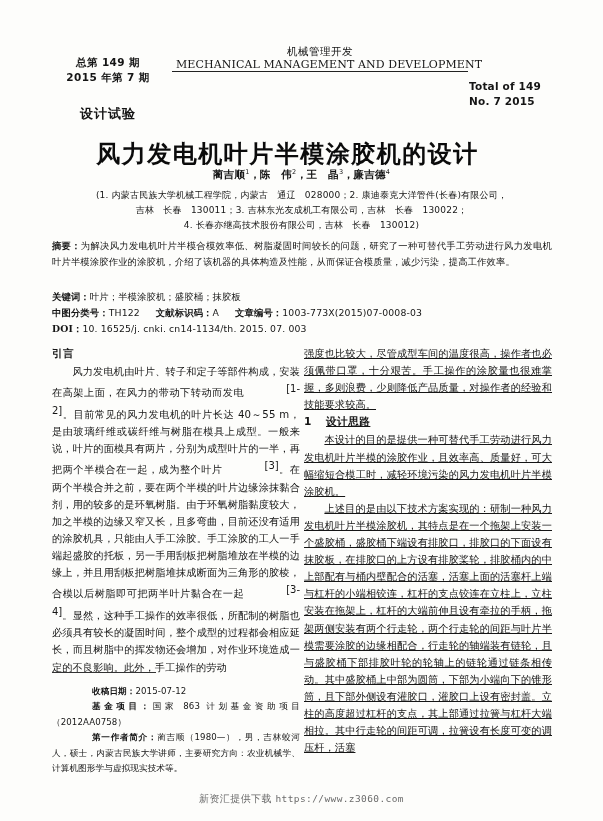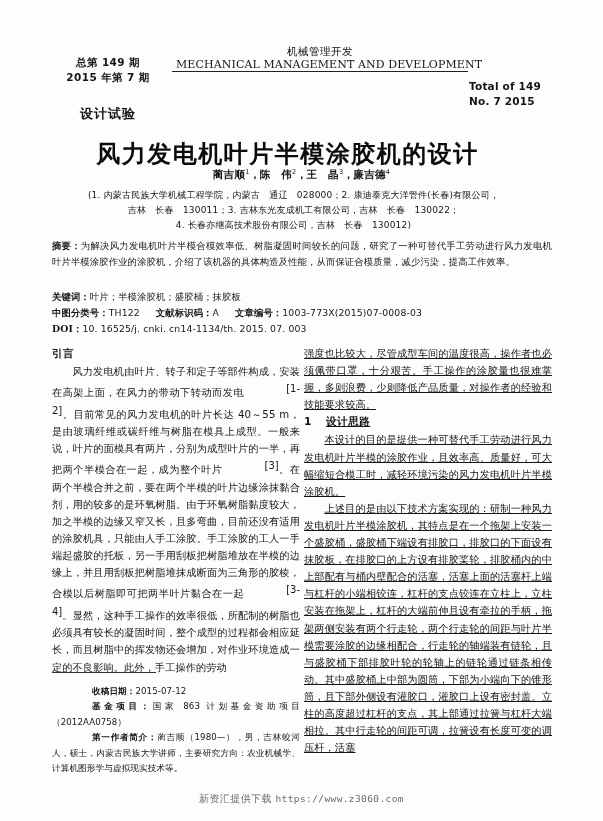--- a/index.html
+++ b/index.html
@@ -108,21 +108,21 @@
     text-align: center;
     font-size: 10.5px;
     font-weight: bold;
     letter-spacing: 0.3px;
   }
   .authors .sep { display: inline-block; width: 10px; }
   .authors sup { font-size: 6.5px; font-weight: normal; vertical-align: super; }
 
   .affil {
     position: absolute;
-    left: 42px;
+    left: 50px;
     top: 188px;
     width: 503px;
     text-align: center;
     font-size: 9px;
     line-height: 15px;
     letter-spacing: 0.2px;
   }
   .affil div { white-space: nowrap; }
 
   

